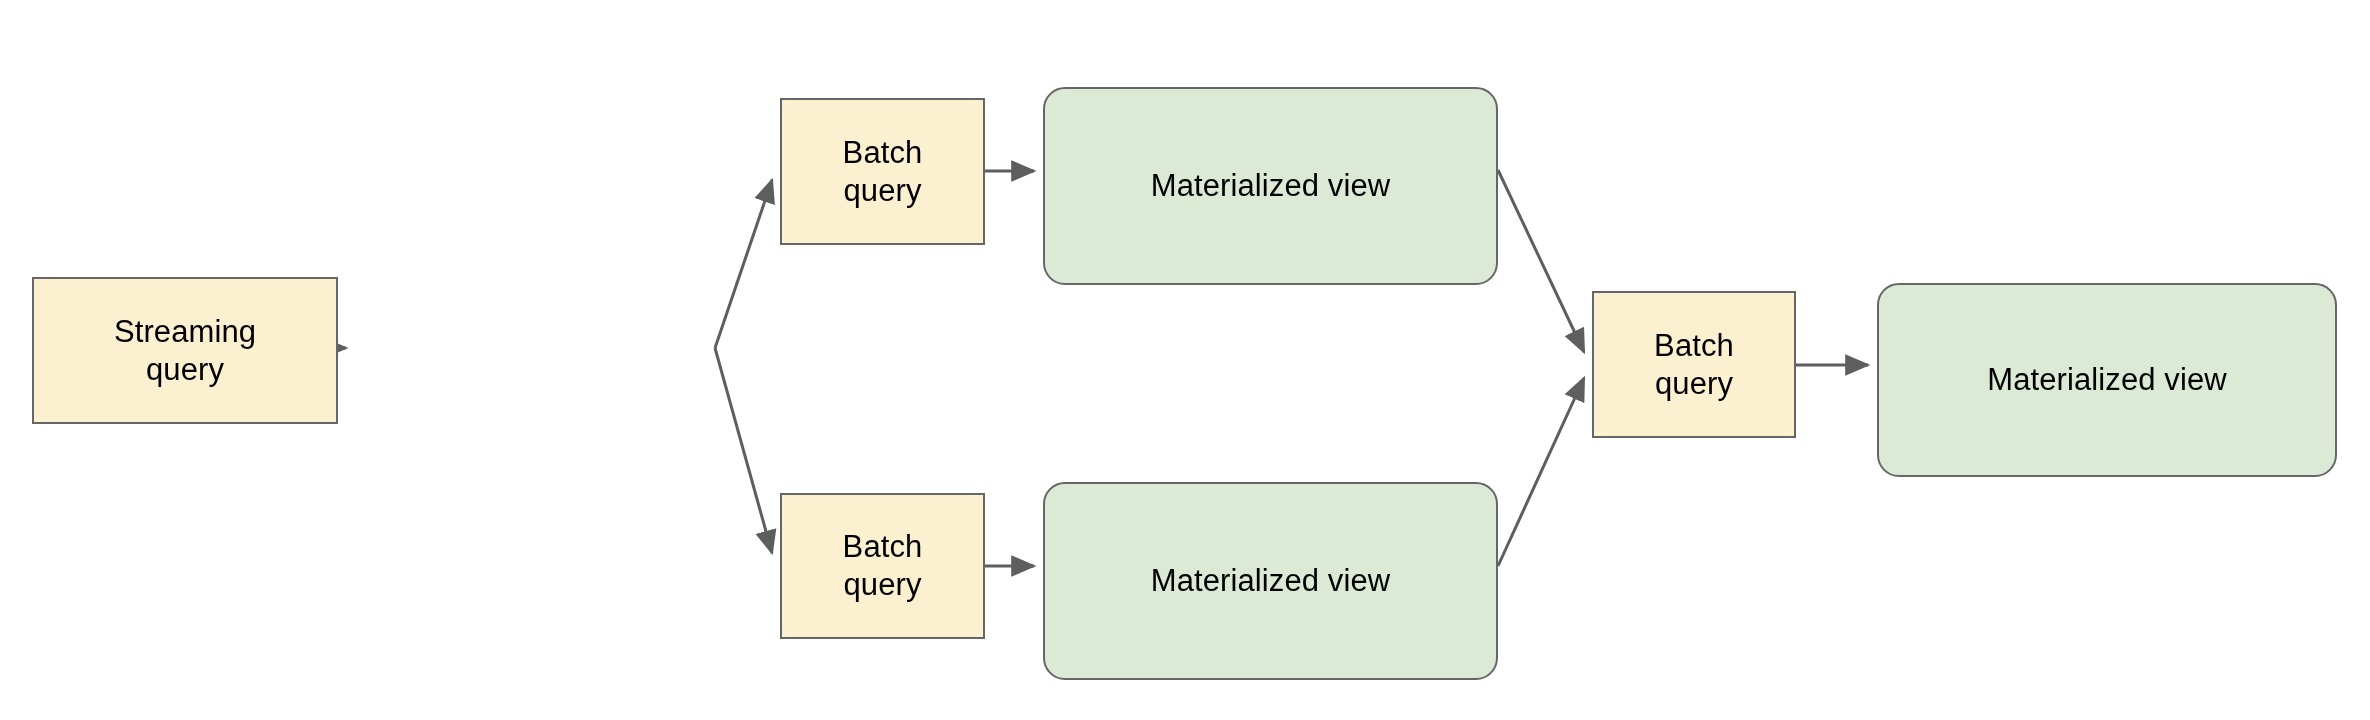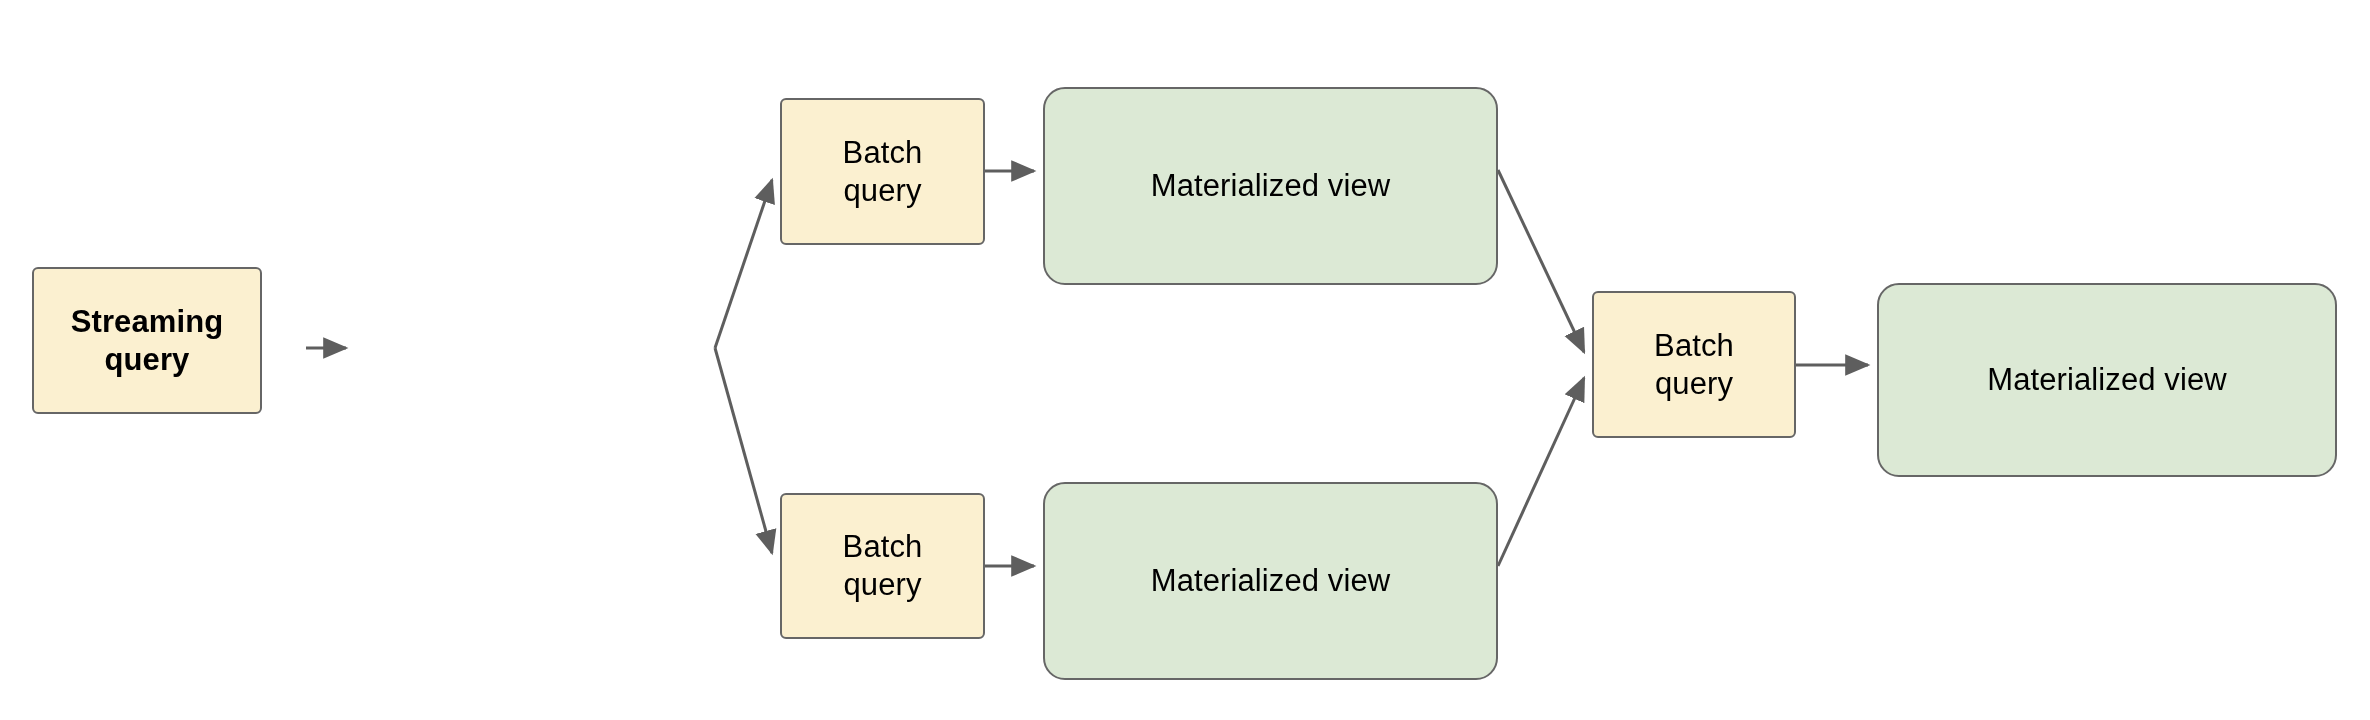--- a/index.html
+++ b/index.html
@@ -33,21 +33,21 @@
     border: 2px solid #666666;
     color: #000000;
     font-size: 31px;
     line-height: 1.22;
     letter-spacing: 0.1px;
     white-space: pre-line;
     z-index: 2;
   }
   .node.process {
     background: #fbf0d0;
-    border-radius: 6px;
+    border-radius: 0;
   }
   .node.store {
     background: #dce9d5;
     border-radius: 22px;
     margin-top: 15px;
   }
 </style>
 </head>
 <body>
 
@@ -64,21 +64,21 @@
         <path d="M 715 348 L 772 180" stroke-linecap="butt" marker-end="url(#arrowhead)"></path>
         <path d="M 715 348 L 772 553" stroke-linecap="butt" marker-end="url(#arrowhead)"></path>
         <path d="M 985 171 L 1034 171" stroke-linecap="butt" marker-end="url(#arrowhead)"></path>
         <path d="M 985 566 L 1034 566" stroke-linecap="butt" marker-end="url(#arrowhead)"></path>
         <path d="M 1498 170 L 1584 352" stroke-linecap="butt" marker-end="url(#arrowhead)"></path>
         <path d="M 1498 566 L 1584 378" stroke-linecap="butt" marker-end="url(#arrowhead)"></path>
         <path d="M 1796 365 L 1868 365" stroke-linecap="butt" marker-end="url(#arrowhead)"></path>
       </g>
   </svg>
 
-  <div class="node process" style="left: 32px; top: 267px; width: 230px; height: 147px; font-weight: bold;"><span>Streaming
+  <div class="node process" style="left: 32px; top: 277px; width: 306px; height: 147px;"><span>Streaming
 query</span></div>
 
 
   <div class="node process" style="left: 780px; top: 98px; width: 205px; height: 147px;"><span>Batch
 query</span></div>
 
   <div class="node store" style="left: 1043px; top: 72px; width: 455px; height: 198px;"><span>Materialized view</span></div>
 
   <div class="node process" style="left: 780px; top: 493px; width: 205px; height: 146px;"><span>Batch
 query</span></div>

